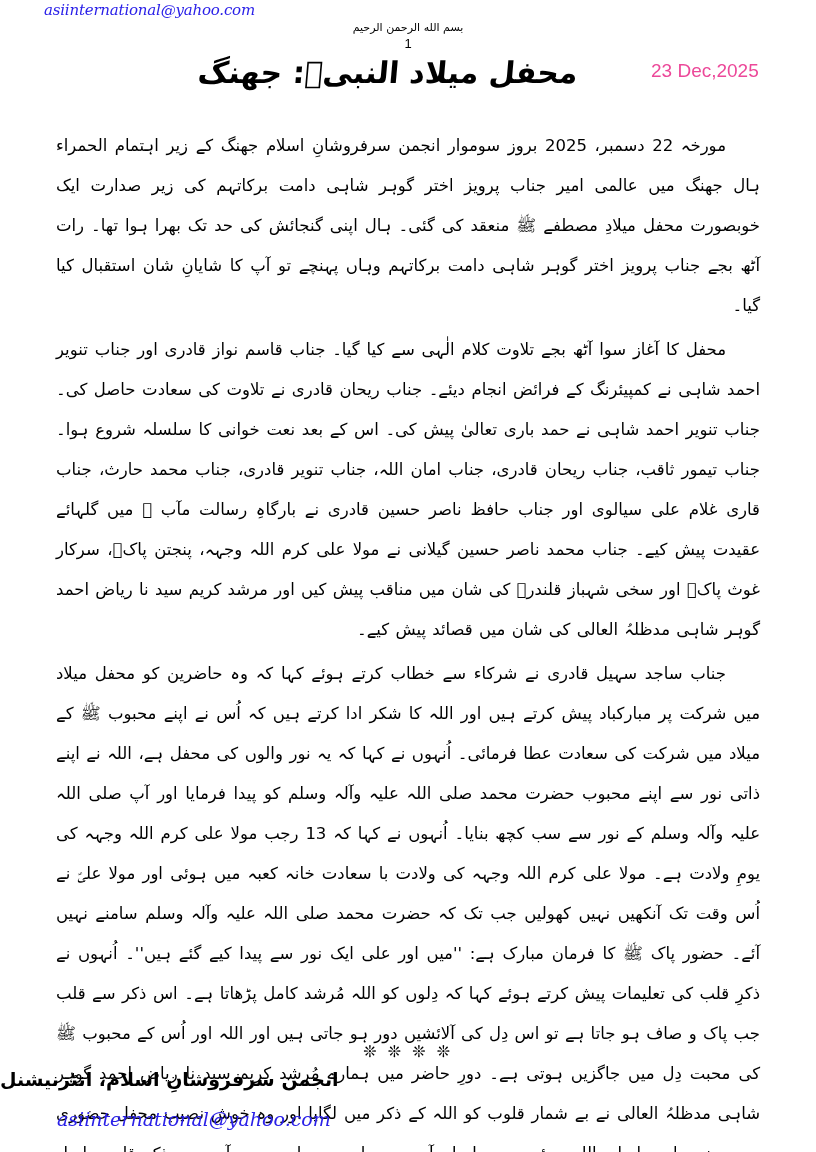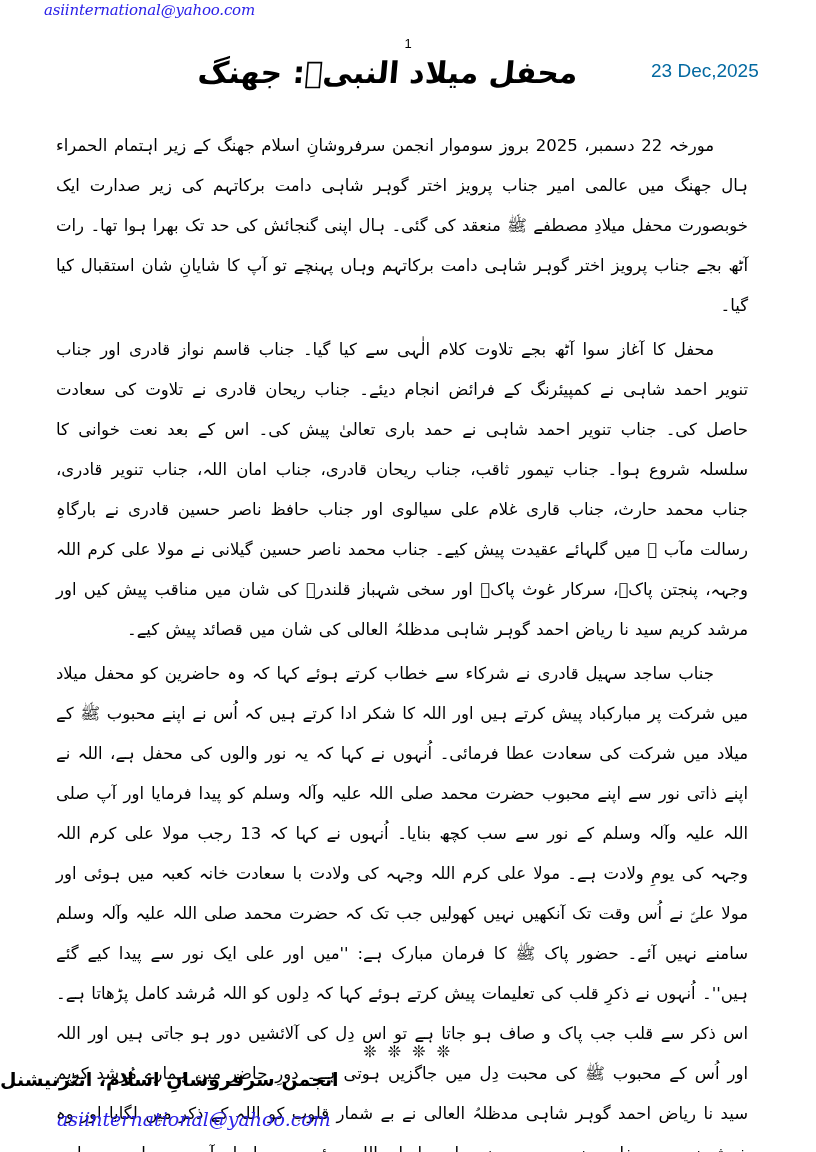--- a/index.html
+++ b/index.html
@@ -63,21 +63,21 @@
     color: #000;
     direction: ltr;
   }
 
   .doc-date {
     position: absolute;
     top: 60px;
     left: 651px;
     font-family: "Liberation Sans", sans-serif;
     font-size: 19px;
-    color: #0369a1;
+    color: #ec4899;
     direction: ltr;
     white-space: nowrap;
   }
 
   .doc-title {
     position: absolute;
     top: 50px;
     left: 0;
     width: 816px;
     text-align: center;
@@ -103,21 +103,21 @@
     direction: rtl;
     text-align: justify;
     text-align-last: right;
   }
 
   .para {
     font-family: "DejaVu Sans", sans-serif;
     font-size: 16.5px;
     line-height: 40px;
     color: #000;
-    margin: 0 12px 4px 0;
+    margin: 0 0 4px 0;
     text-indent: 34px;
     word-spacing: 1px;
     text-align: justify;
   }
   .para:last-child { margin-bottom: 0; }
 
   
   .ornament-row {
     position: absolute;
     top: 1042px;
@@ -169,20 +169,21 @@
     white-space: nowrap;
   }
 </style>
 </head>
 <body>
 
 <div class="page">
 
   <div class="header-email">asiinternational@yahoo.com</div>
 
+  <div class="bismillah">بسم الله الرحمن الرحيم</div>
 
   <div class="page-number">1</div>
 
   <div class="doc-date">23 Dec,2025</div>
 
   <div class="doc-title">
     <span class="title-inner">محفل میلاد النبیؐ:  جھنگ</span>
   </div>
 
   <div class="body-block">

